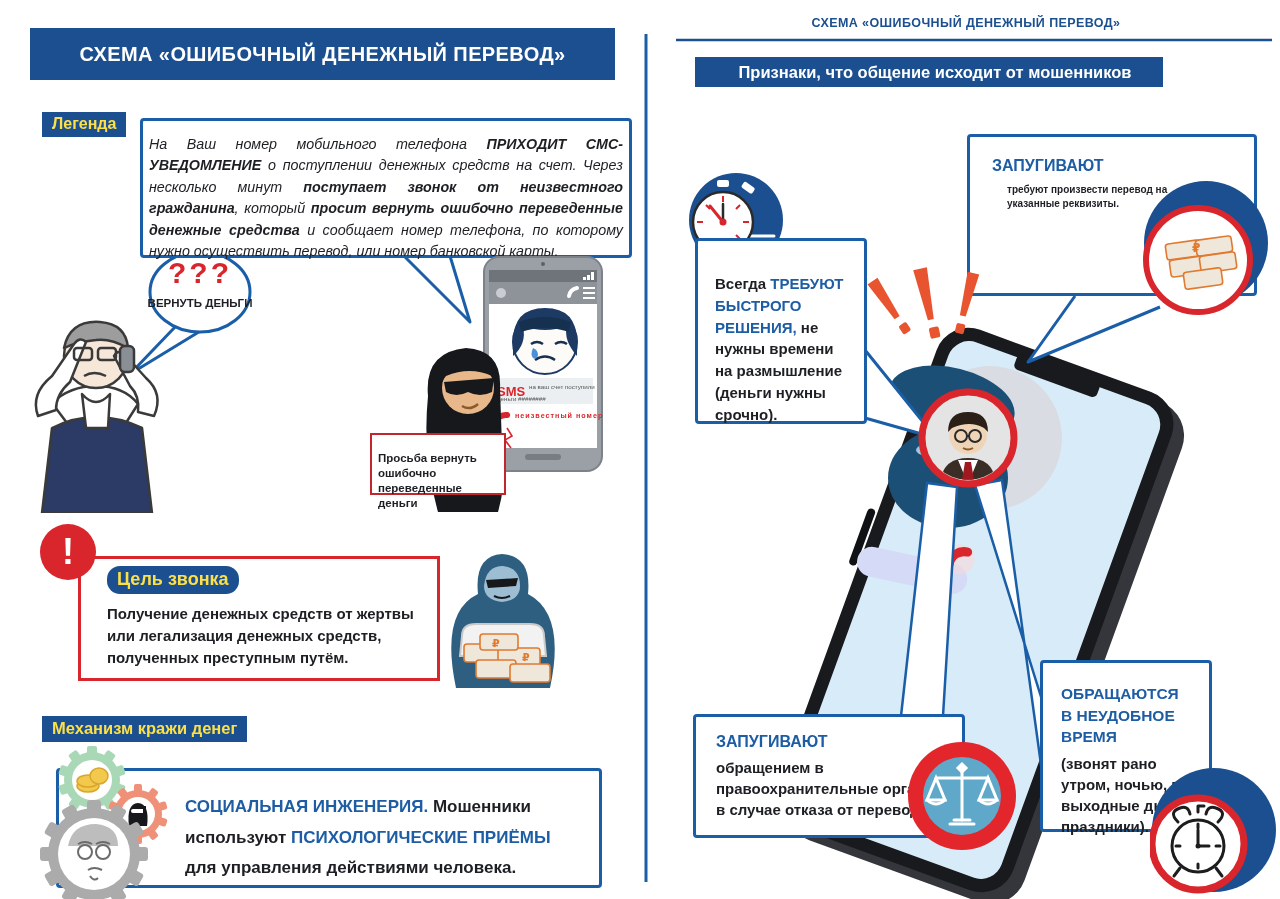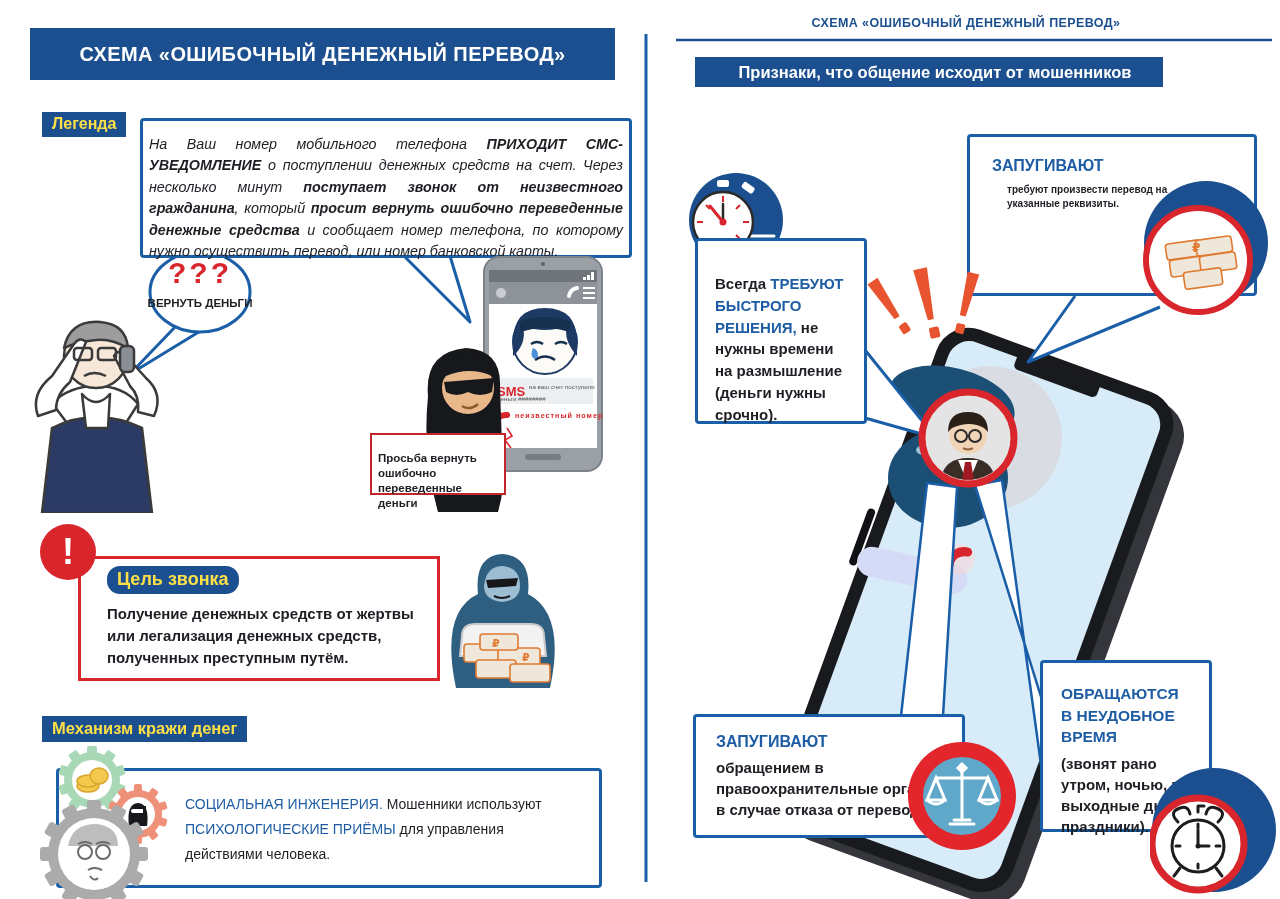--- a/index.html
+++ b/index.html
@@ -177,21 +177,21 @@
       <rect x="54" y="118" width="38" height="16" rx="3"></rect>
     </g>
     <text x="66" y="131" font-size="11" font-weight="bold" fill="#e07a30" font-family="DejaVu Sans,sans-serif">₽</text>
     <text x="96" y="145" font-size="11" font-weight="bold" fill="#e07a30" font-family="DejaVu Sans,sans-serif">₽</text>
   </svg>
 
   <div class="abs chip z3" style="left:42px;top:716px;font-size:16.5px;">
     <span>Механизм кражи денег</span>
   </div>
   <div class="abs bluebox z3" style="left:56px;top:768px;width:546px;height:120px;"></div>
-  <div class="abs z4" style="left:185px;top:792px;width:395px;font-size:14px;font-weight:400;line-height:1.8;"><span class="c-blue">СОЦИАЛЬНАЯ ИНЖЕНЕРИЯ.</span><span>  Мошенники используют </span><span class="c-blue">ПСИХОЛОГИЧЕСКИЕ ПРИЁМЫ</span><span> для управления действиями человека.</span></div>
+  <div class="abs z4" style="left:185px;top:792px;width:395px;font-size:17px;font-weight:700;line-height:1.8;"><span class="c-blue">СОЦИАЛЬНАЯ ИНЖЕНЕРИЯ.</span><span>  Мошенники используют </span><span class="c-blue">ПСИХОЛОГИЧЕСКИЕ ПРИЁМЫ</span><span> для управления действиями человека.</span></div>
 
   <svg class="abs z4" style="left:20px;top:732px;" width="190" height="167" viewBox="0 0 190 167">
 
     <g transform="translate(72,48)">
       <g fill="#a9d8b6">
         <rect x="-5" y="-34" width="10" height="12" rx="2"></rect>
           <rect x="-5" y="-34" width="10" height="12" rx="2" transform="rotate(36)"></rect>
           <rect x="-5" y="-34" width="10" height="12" rx="2" transform="rotate(72)"></rect>
           <rect x="-5" y="-34" width="10" height="12" rx="2" transform="rotate(108)"></rect>
           <rect x="-5" y="-34" width="10" height="12" rx="2" transform="rotate(144)"></rect>

